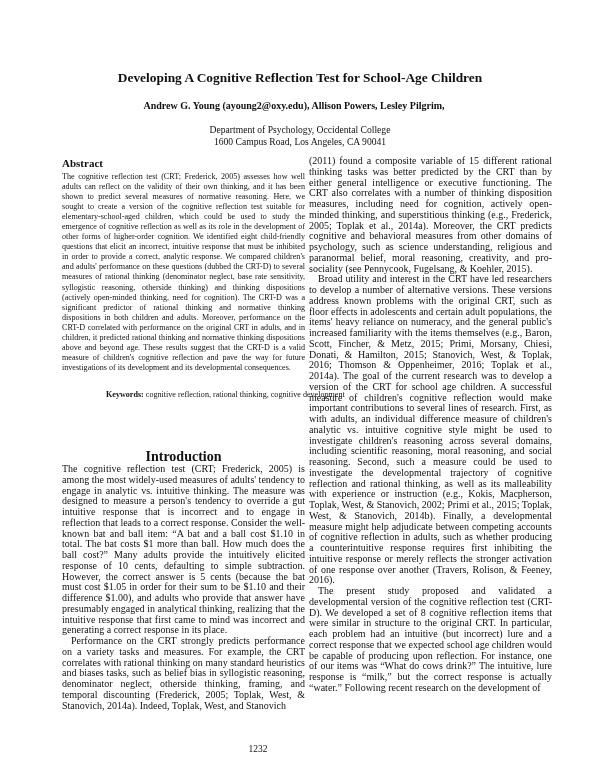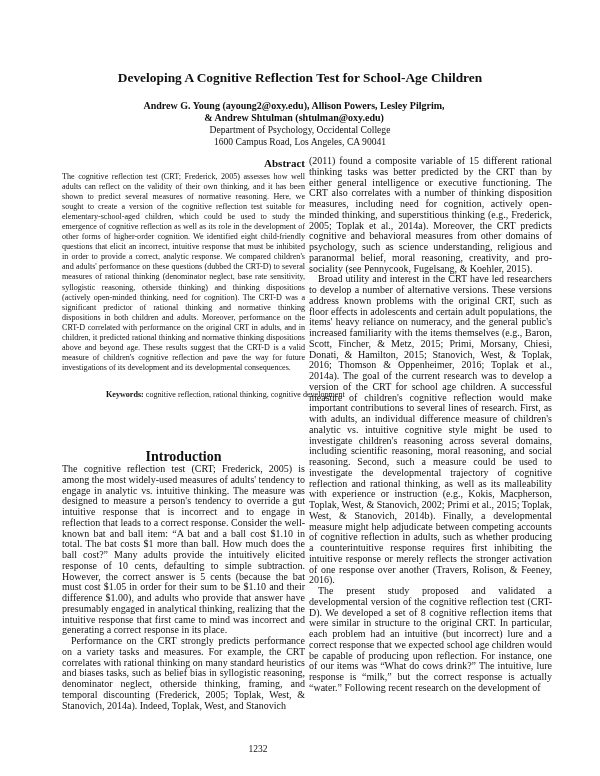--- a/index.html
+++ b/index.html
@@ -3,38 +3,37 @@
 <meta charset="utf-8">
 <style>
   html, body { margin: 0; padding: 0; background: #ffffff; }
   body { width: 600px; height: 776px; position: relative; overflow: hidden; color: #111; font-family: "Liberation Serif", "DejaVu Serif", serif; }
   .title { position: absolute; top: 70px; left: 0; width: 600px; text-align: center; font-weight: bold; font-size: 13.4px; }
   .authors { position: absolute; top: 100px; left: 0; width: 588px; text-align: center; font-weight: bold; font-size: 10px; line-height: 12.2px; }
   .affil { position: absolute; top: 124px; left: 0; width: 600px; text-align: center; font-size: 9.6px; line-height: 11.6px; }
   .col { position: absolute; width: 243px; font-size: 10px; line-height: 10.75px; text-align: justify; }
   .col.left { left: 62px; }
   .col.right { left: 309px; top: 156px; }
-  .abstract-head { position: absolute; top: 157px; left: 62px; width: 243px; text-align: right; font-weight: bold; font-size: 11px; }
+  .abstract-head { position: absolute; top: 157px; left: 62px; width: 243px; text-align: left; font-weight: bold; font-size: 11px; }
   .abstract { top: 172px; font-size: 8.1px; line-height: 10.05px; }
   .keywords { top: 390px; font-size: 8.1px; line-height: 10.05px; text-align: left; padding-left: 44px; }
   .keywords b { font-weight: bold; }
   .intro-head { position: absolute; top: 449px; left: 62px; width: 243px; text-align: center; font-weight: bold; font-size: 14px; }
   .intro { top: 464px; }
   p { margin: 0; }
   p.indent { text-indent: 9px; }
   .pagenum { position: absolute; top: 744px; left: 0; width: 516px; text-align: center; font-size: 9.5px; }
 </style>
 </head>
 <body>
 
 <div class="title">Developing A Cognitive Reflection Test for School-Age Children</div>
 
 <div class="authors">
   <div>Andrew G. Young (ayoung2@oxy.edu), Allison Powers, Lesley Pilgrim,</div>
-  <div>&amp; Andrew Shtulman (shtulman@oxy.edu)</div>
 </div>
 
 <div class="affil">
   <div>Department of Psychology, Occidental College</div>
   <div>1600 Campus Road, Los Angeles, CA 90041</div>
 </div>
 
 <div class="abstract-head">Abstract</div>
 <div class="col left abstract">
   <p>The cognitive reflection test (CRT; Frederick, 2005) assesses how well adults can reflect on the validity of their own thinking, and it has been shown to predict several measures of normative reasoning. Here, we sought to create a version of the cognitive reflection test suitable for elementary-school-aged children, which could be used to study the emergence of cognitive reflection as well as its role in the development of other forms of higher-order cognition. We identified eight child-friendly questions that elicit an incorrect, intuitive response that must be inhibited in order to provide a correct, analytic response. We compared children's and adults' performance on these questions (dubbed the CRT-D) to several measures of rational thinking (denominator neglect, base rate sensitivity, syllogistic reasoning, otherside thinking) and thinking dispositions (actively open-minded thinking, need for cognition). The CRT-D was a significant predictor of rational thinking and normative thinking dispositions in both children and adults. Moreover, performance on the CRT-D correlated with performance on the original CRT in adults, and in children, it predicted rational thinking and normative thinking dispositions above and beyond age. These results suggest that the CRT-D is a valid measure of children's cognitive reflection and pave the way for future investigations of its development and its developmental consequences.</p>

